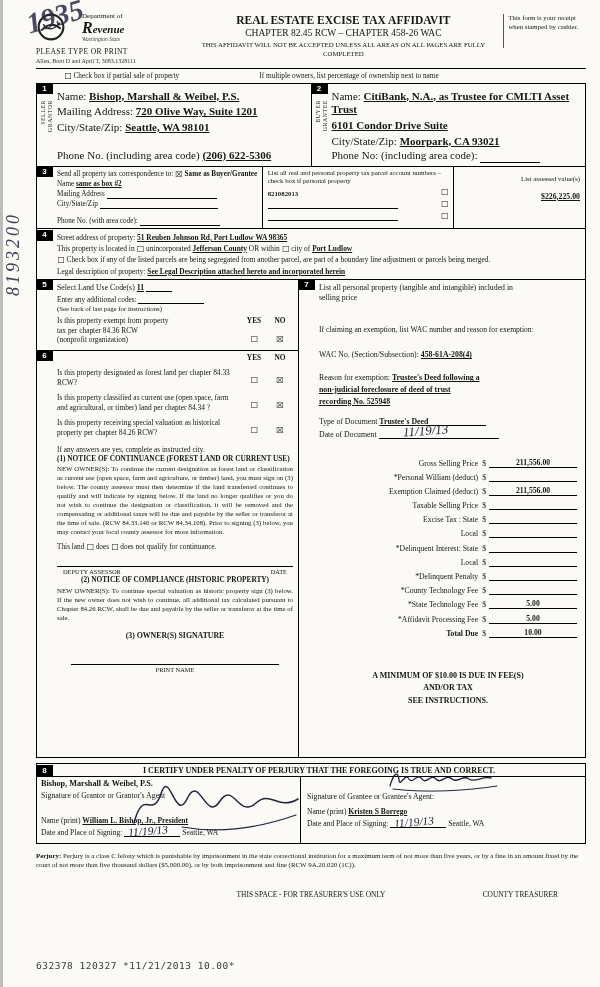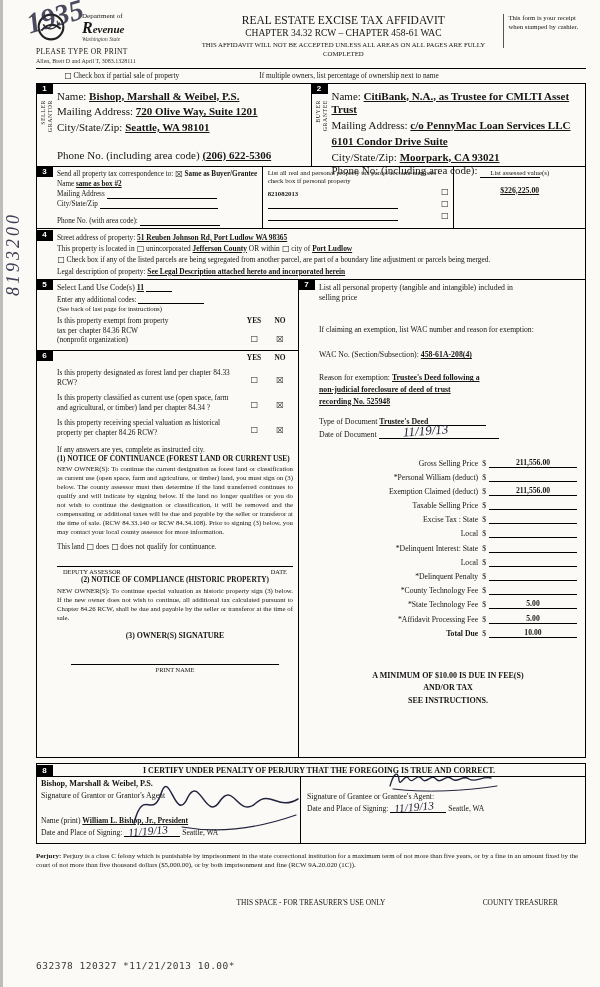--- a/index.html
+++ b/index.html
@@ -18,42 +18,42 @@
 .hdr{display:flex}
 .logo-block{width:150px}
 .logo-row{display:flex;align-items:center;gap:16px}
 .logo-text .dept{font-size:7px}
 .logo-text .rev{font-size:11px;font-weight:bold;font-style:italic;line-height:1}
 .logo-text .rev .rev-r{font-size:16px}
 .logo-text .wa{font-size:5.5px;font-style:italic;color:#444}
 .typeprint{font-size:7.5px;letter-spacing:.4px;margin-top:5px}
 .refnote{font-size:6px;margin-top:2px;color:#333}
 .title-block{flex:1;text-align:center;padding-top:2px}
-.title{font-size:11.5px;font-weight:normal}
+.title{font-size:11.5px;font-weight:bold}
 .chapter{font-size:9.5px;margin-top:2px}
 .warning{font-size:6.8px;margin-top:3px;width:320px;margin-left:auto;margin-right:auto;line-height:1.3}
 .receipt{width:84px;font-size:6.8px;border-left:1px solid #555;padding-left:4px;height:34px;margin-top:2px;line-height:1.3}
 
 .partial-row{display:flex;border-top:1px solid #000;padding:2px 0 2px 0;font-size:7.3px;margin-top:4px;align-items:center}
 .partial-left{margin-left:28px}
 .partial-right{margin-left:80px}
 
 .box12{display:flex;border:1px solid #000;height:84px}
 .gbox{flex:1;position:relative;padding:4px 4px 3px 20px;display:flex;flex-direction:column}
 .gbox+.gbox{border-left:1px solid #000}
 .vlab{position:absolute;writing-mode:vertical-rl;transform:rotate(180deg);font-size:5.8px;letter-spacing:.6px;color:#222}
 .vlab.one{left:3px;top:16px}
 .vlab.two{left:10px;top:16px}
 .frow{font-size:11px;margin-top:2px;line-height:1.25}
 .frow.phone{margin-top:auto}
 
 .sec3{display:flex;border:1px solid #000;border-top:none;height:62px}
 .sec3 .c1{width:41%;position:relative;padding:2px 4px 2px 20px;font-size:7.2px;display:flex;flex-direction:column}
 .sec3 .c2{width:35%;border-left:1px solid #000;padding:2px 5px;font-size:6.8px}
-.sec3 .c3{width:24%;border-left:1px solid #000;padding:2px 5px;font-size:6.8px;text-align:center}
+.sec3 .c3{width:24%;border-left:1px solid #000;padding:8px 5px;font-size:6.8px;text-align:right}
 .sec3 .frow{font-size:7.2px;margin-top:1px}
 .prow{display:flex;justify-content:space-between;align-items:flex-end;margin-top:3px}
 .aval{margin-top:10px;font-size:7.8px}
 
 .sec4{border:1px solid #000;border-top:none;position:relative;padding:2px 4px 3px 20px;font-size:7.4px}
 .sec4 div{margin-top:2px;line-height:1.25}
 
 .main{display:flex;border:1px solid #000;border-top:none;height:478px}
 .lcol{width:262px;border-right:1px solid #000;display:flex;flex-direction:column}
 .rcol{flex:1;display:flex;flex-direction:column;position:relative;padding:3px 8px 0 20px}
@@ -108,21 +108,21 @@
 .cert-right .name-row{margin-top:6px}
 .date-row{font-size:7.6px;margin-top:3px}
 .sig{position:absolute;pointer-events:none}
 .sig-grantor{right:-4px;top:-4px}
 .sig-grantee{left:84px;top:-13px}
 .hand{font-style:italic;color:#26263e;position:absolute;white-space:nowrap}
 .hd7{font-size:13px;left:24px;bottom:-1px;transform:rotate(-4deg)}
 .hd8{font-size:11.5px;left:4px;bottom:-1px;transform:rotate(-5deg)}
 
 .perjury{margin-top:7px;font-size:6.9px;line-height:1.35}
-.treas-row{position:relative;margin-top:28px;font-size:7.4px;text-align:center}
+.treas-row{position:relative;margin-top:20px;font-size:7.4px;text-align:center}
 .treas-right{position:absolute;right:28px;top:0}
 .stamp{position:absolute;left:36px;bottom:16px;font-family:"DejaVu Sans Mono",monospace;font-size:9.5px;color:#3a3a3a;letter-spacing:.5px}
 
 .ink{color:#2c2c44;font-style:italic}
 .ink-top{position:absolute;left:26px;top:0;font-size:29px;transform:rotate(-16deg);font-weight:bold;opacity:.85}
 .ink-margin{position:absolute;left:3px;top:86px;height:210px;writing-mode:vertical-rl;transform:rotate(180deg);font-size:18px;letter-spacing:3px;opacity:.9}
 </style>
 </head>
 <body>
 
@@ -143,21 +143,21 @@
             <div class="dept">Department of</div>
             <div class="rev"><span class="rev-r">R</span><span>evenue</span></div>
             <div class="wa">Washington State</div>
           </div>
         </div>
         <div class="typeprint">PLEASE TYPE OR PRINT</div>
         <div class="refnote">Allen, Brett D and April T, 3083.1328111</div>
       </div>
       <div class="title-block">
         <div class="title">REAL ESTATE EXCISE TAX AFFIDAVIT</div>
-        <div class="chapter">CHAPTER 34.32 RCW – CHAPTER 458-61 WAC</div>
+        <div class="chapter">CHAPTER 82.45 RCW – CHAPTER 458-26 WAC</div>
         <div class="warning">THIS AFFIDAVIT WILL NOT BE ACCEPTED UNLESS ALL AREAS ON ALL PAGES ARE FULLY COMPLETED</div>
       </div>
       <div class="receipt">This form is your receipt when stamped by cashier.</div>
     </div>
 
     <div class="partial-row">
       <span class="partial-left"><span class="cb">☐</span> <span>Check box if partial sale of property</span></span>
       <span class="partial-right">If multiple owners, list percentage of ownership next to name</span>
     </div>
 
@@ -169,21 +169,20 @@
         <div class="frow"><span>Name:</span> <span class="val">Bishop, Marshall &amp; Weibel, P.S.</span></div>
         <div class="frow"><span>Mailing Address:</span> <span class="val">720 Olive Way, Suite 1201</span></div>
         <div class="frow"><span>City/State/Zip:</span> <span class="val">Seattle, WA 98101</span></div>
         <div class="frow phone"><span>Phone No. (including area code)</span> <span class="val">(206) 622-5306</span></div>
       </div>
       <div class="gbox">
         <div class="badge">2</div>
         <span class="vlab one">BUYER</span>
         <span class="vlab two">GRANTEE</span>
         <div class="frow"><span>Name:</span> <span class="val">CitiBank, N.A., as Trustee for CMLTI Asset Trust</span></div>
-        <div class="frow"><span>Mailing Address:</span> <span class="val">c/o PennyMac Loan Services LLC</span></div>
         <div class="frow"><span class="val">6101 Condor Drive Suite</span></div>
         <div class="frow"><span>City/State/Zip:</span> <span class="val">Moorpark, CA 93021</span></div>
         <div class="frow phone"><span>Phone No: (including area code):</span> <span class="fill" style="width:60px"></span></div>
       </div>
     </div>
 
     <div class="sec3">
       <div class="c1">
         <div class="badge">3</div>
         <div class="frow"><span>Send all property tax correspondence to:</span> <span class="cb">☒</span> <span class="b">Same as Buyer/Grantee</span></div>
@@ -403,20 +402,21 @@
           </svg>
           <div class="name-row"><span>Name (print)</span> <span class="val">William L. Bishop, Jr., President</span></div>
           <div class="date-row"><span>Date and Place of Signing:</span> <span class="fill rel" style="width:56px"><span class="hand hd8">11/19/13</span></span> <span>Seattle, WA</span></div>
         </div>
         <div class="cert-right">
           <svg class="sig sig-grantee" width="120" height="30" viewBox="0 0 120 30">
             <path d="M5 22 C9 8 13 7 14 16 C15 24 20 8 24 15 C28 21 32 8 37 15 C41 21 46 9 51 15 C56 21 61 9 67 15 C72 20 78 10 84 15 C90 19 97 12 106 14" fill="none" stroke="#23233f" stroke-width="1.3" stroke-linecap="round"></path>
             <path d="M8 25 C40 29 80 27 112 22" fill="none" stroke="#23233f" stroke-width="1" stroke-linecap="round"></path>
           </svg>
           <div class="sig-label2">Signature of Grantee or Grantee's Agent:</div>
+          <div class="name-row"><span>Name (print)</span> <span class="val">Kristen S Borrego</span></div>
           <div class="date-row"><span>Date and Place of Signing:</span> <span class="fill rel" style="width:56px"><span class="hand hd8">11/19/13</span></span> <span>Seattle, WA</span></div>
         </div>
       </div>
     </div>
 
     <div class="perjury">
       <span class="b">Perjury:</span>
       <span>Perjury is a class C felony which is punishable by imprisonment in the state correctional institution for a maximum term of not more than five years, or by a fine in an amount fixed by the court of not more than five thousand dollars ($5,000.00), or by both imprisonment and fine (RCW 9A.20.020 (1C)).</span>
     </div>
 

